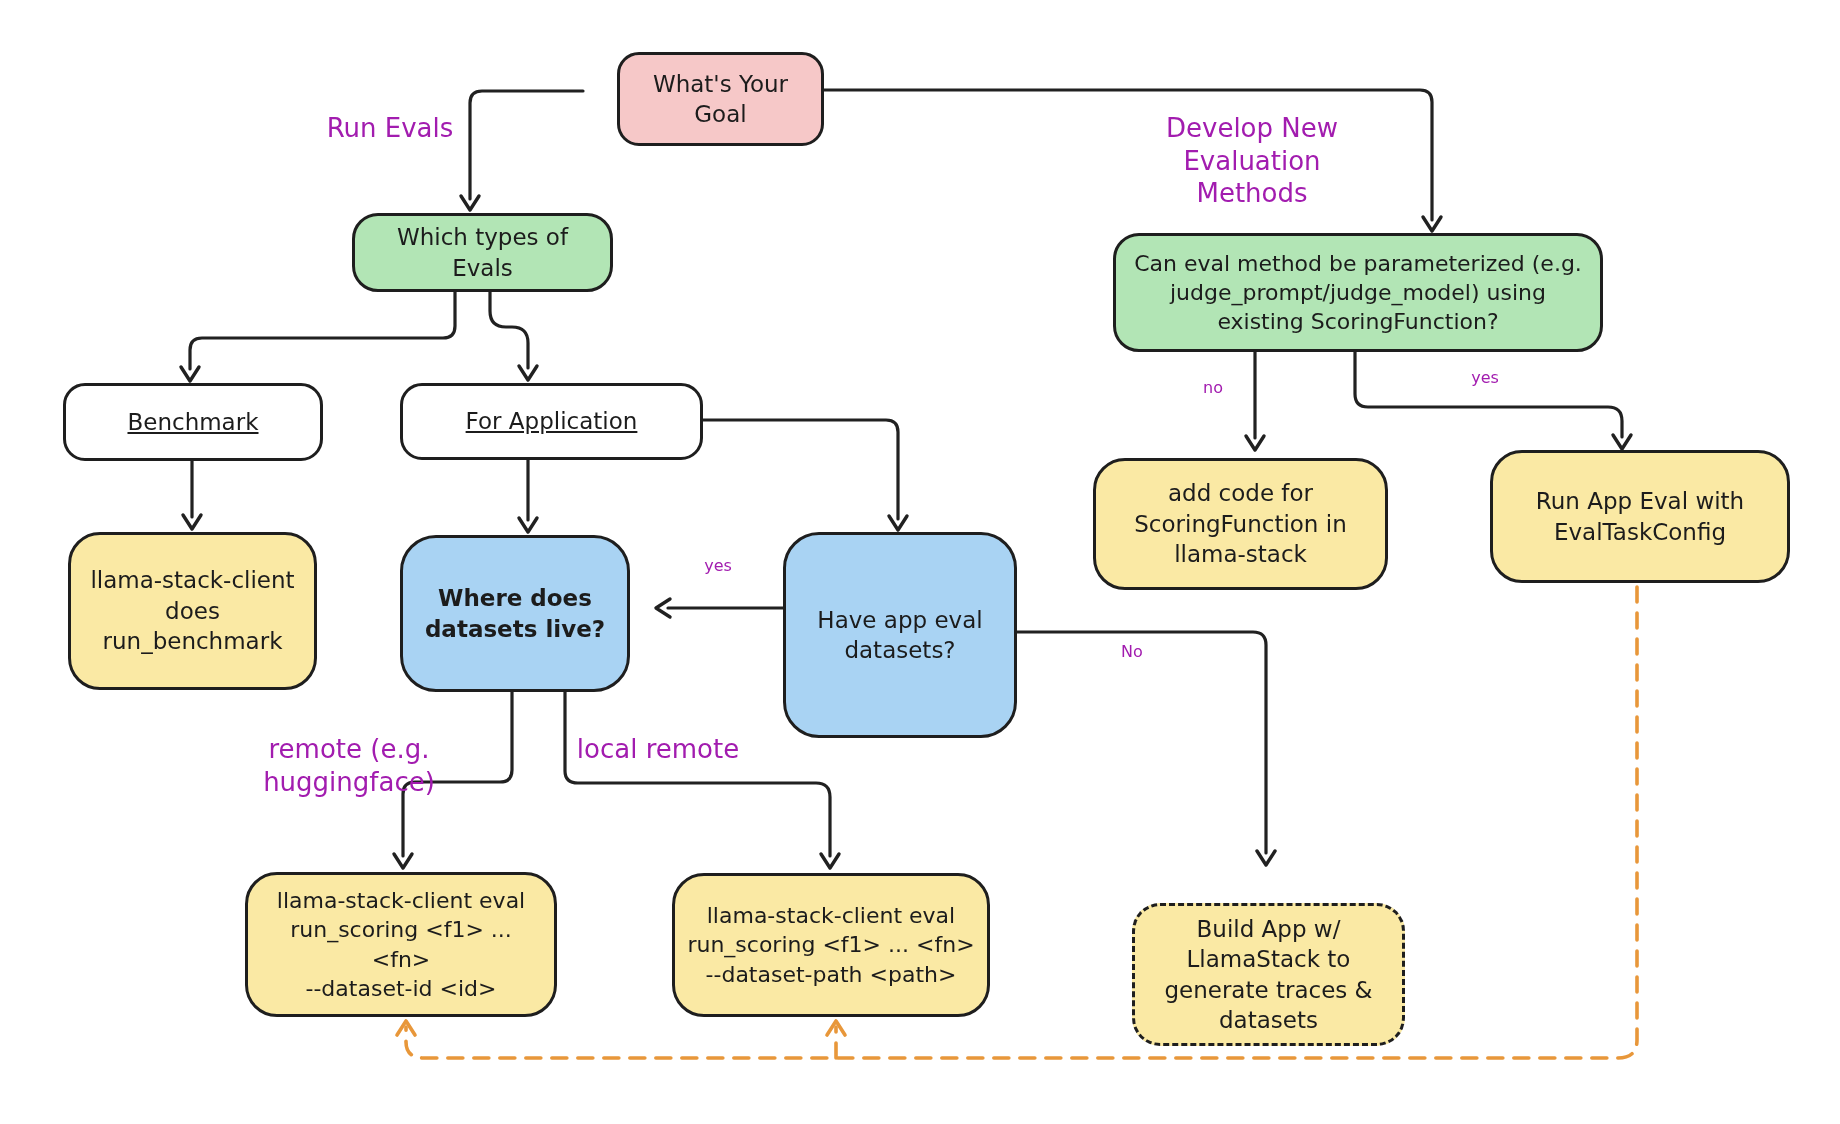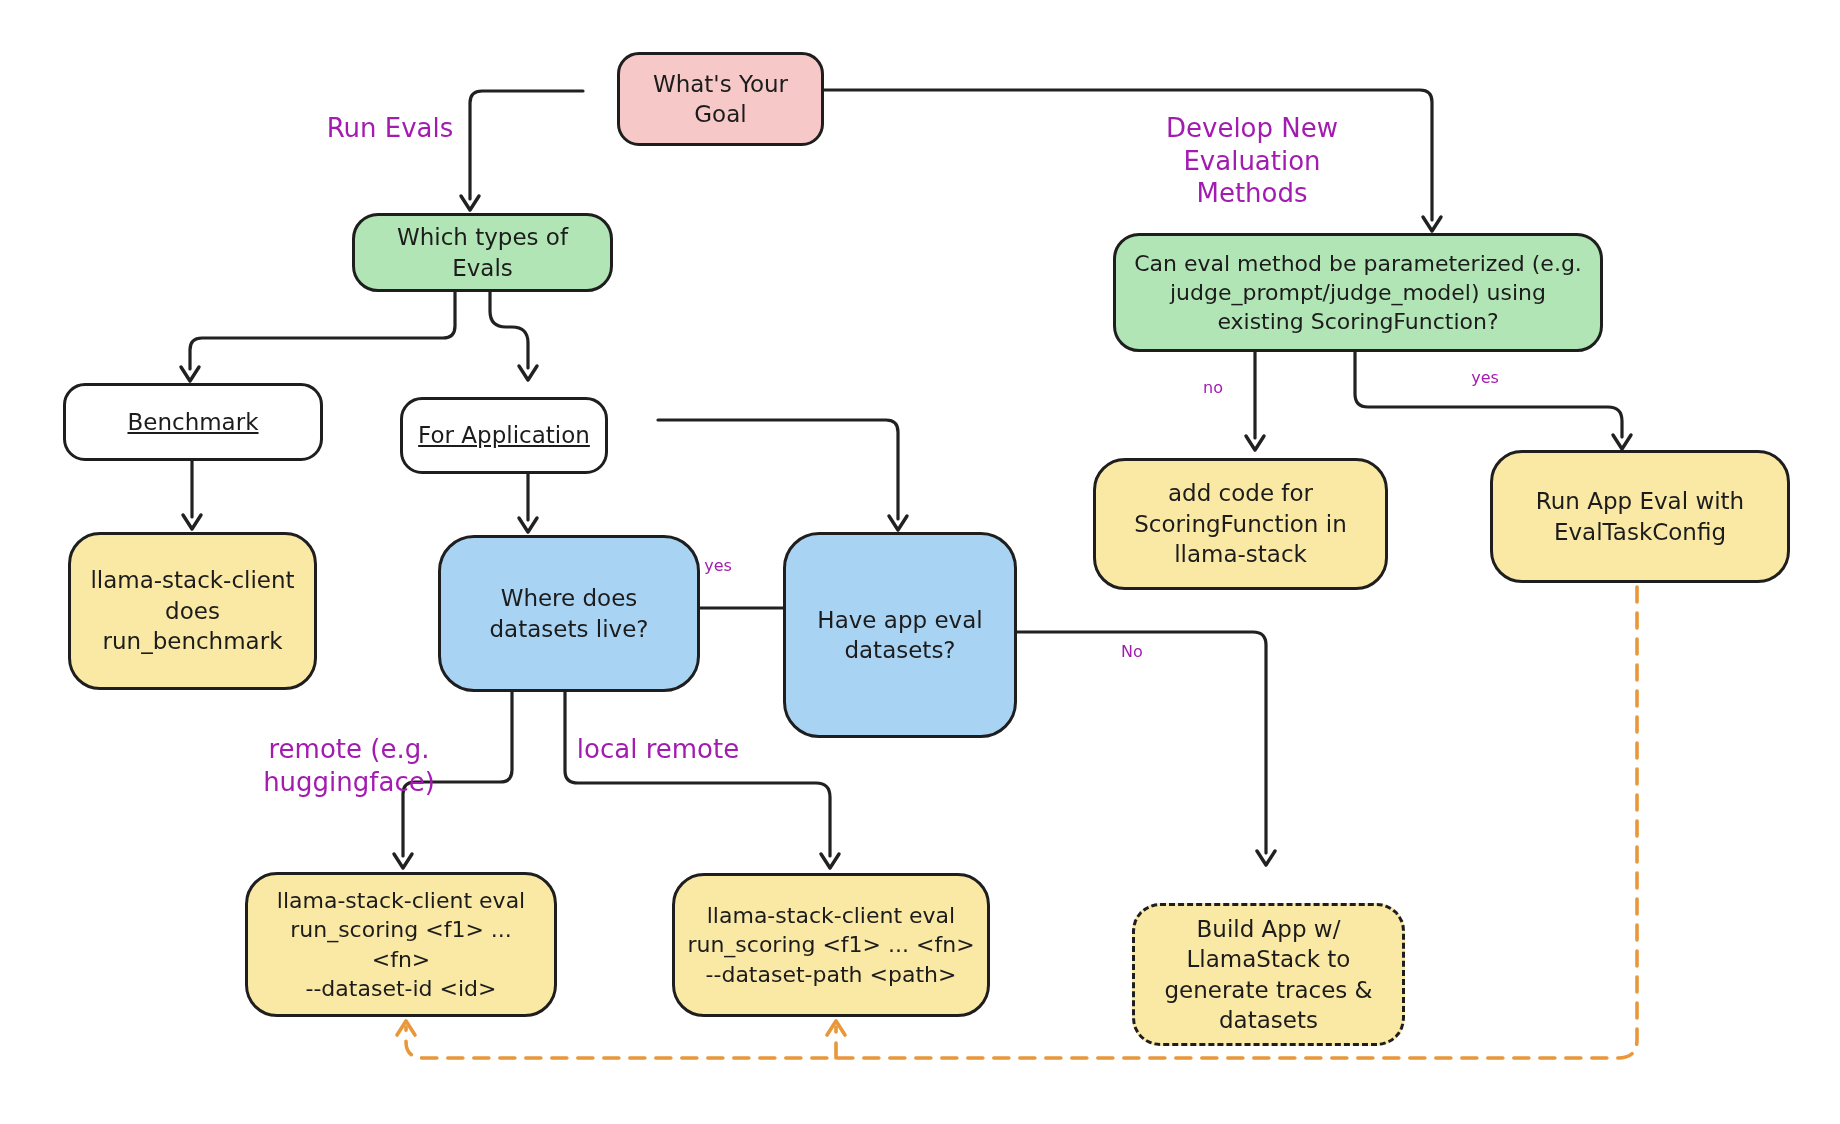--- a/index.html
+++ b/index.html
@@ -92,26 +92,26 @@
   </svg>
 
   <div class="node pink" style="left:583px;top:52px;width:207px;height:94px;margin-left:34px;">What's Your
 Goal</div>
 
   <div class="node green" style="left:352px;top:213px;width:261px;height:79px;">Which types of
 Evals</div>
 
   <div class="node white" style="left:63px;top:383px;width:260px;height:78px;">Benchmark</div>
 
-  <div class="node white" style="left:400px;top:383px;width:208px;height:77px;margin-top:14px;">For Application</div>
+  <div class="node white" style="left:400px;top:383px;width:303px;height:77px;">For Application</div>
 
   <div class="node yellow" style="left:68px;top:532px;width:249px;height:158px;">llama-stack-client
 does run_benchmark</div>
 
-  <div class="node blue" style="left:438px;top:535px;width:262px;height:157px;">Where does
+  <div class="node blue" style="left:400px;top:535px;width:230px;height:157px;font-weight:bold;">Where does
 datasets live?</div>
 
   <div class="node blue" style="left:783px;top:532px;width:234px;height:206px;">Have app eval
 datasets?</div>
 
   <div class="node green" style="left:1113px;top:233px;width:490px;height:119px;font-size:22px;">Can eval method be parameterized (e.g.
 judge_prompt/judge_model) using
 existing ScoringFunction?</div>
 
   <div class="node yellow" style="left:1093px;top:458px;width:295px;height:132px;">add code for

